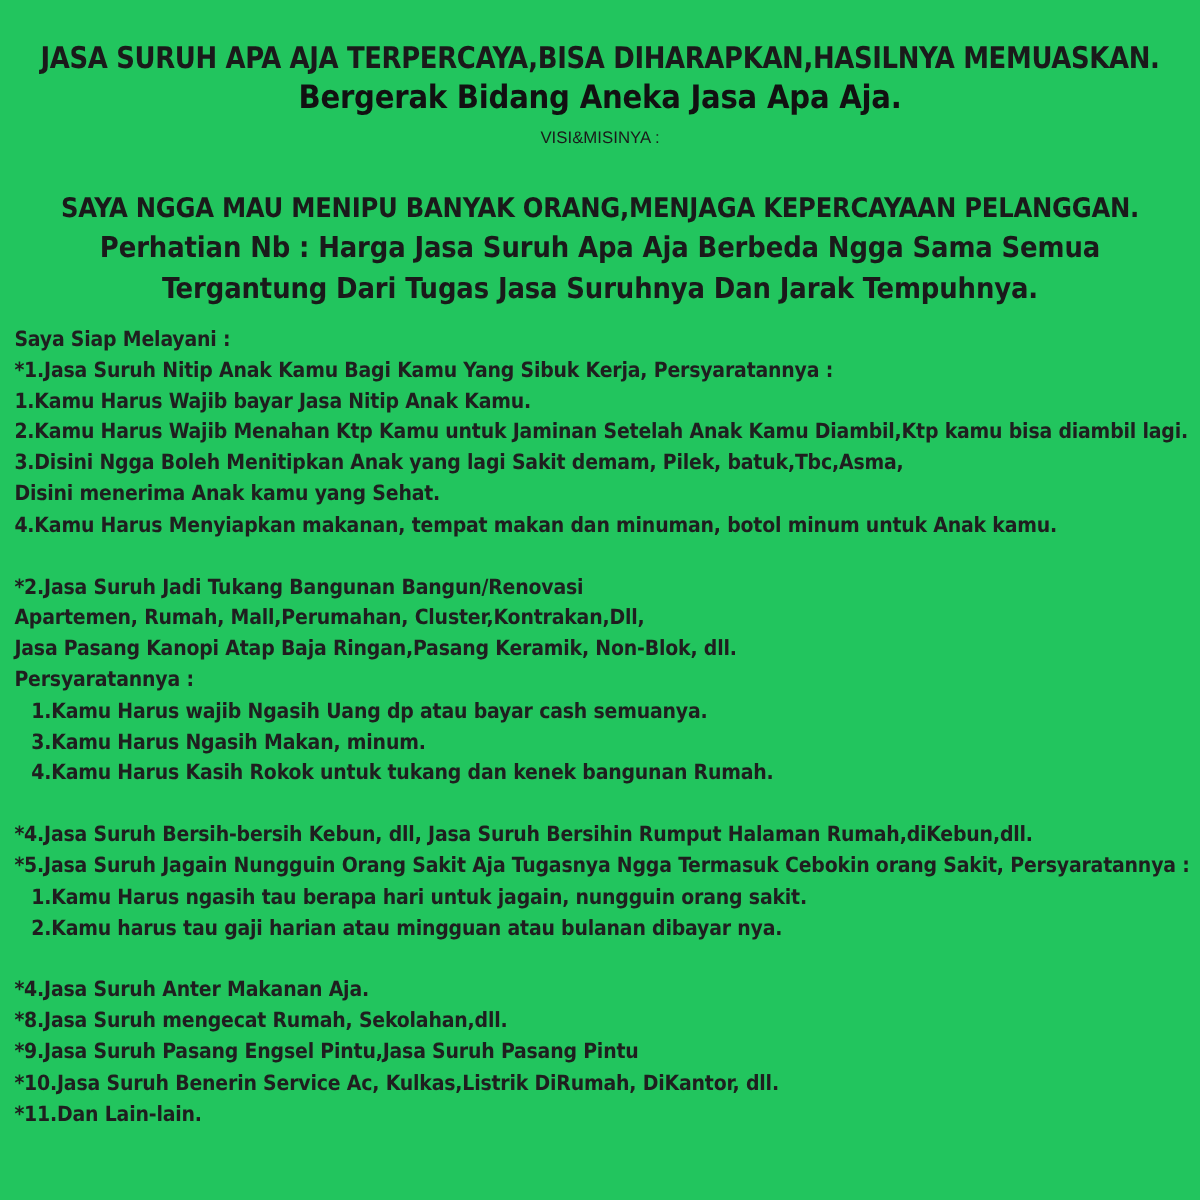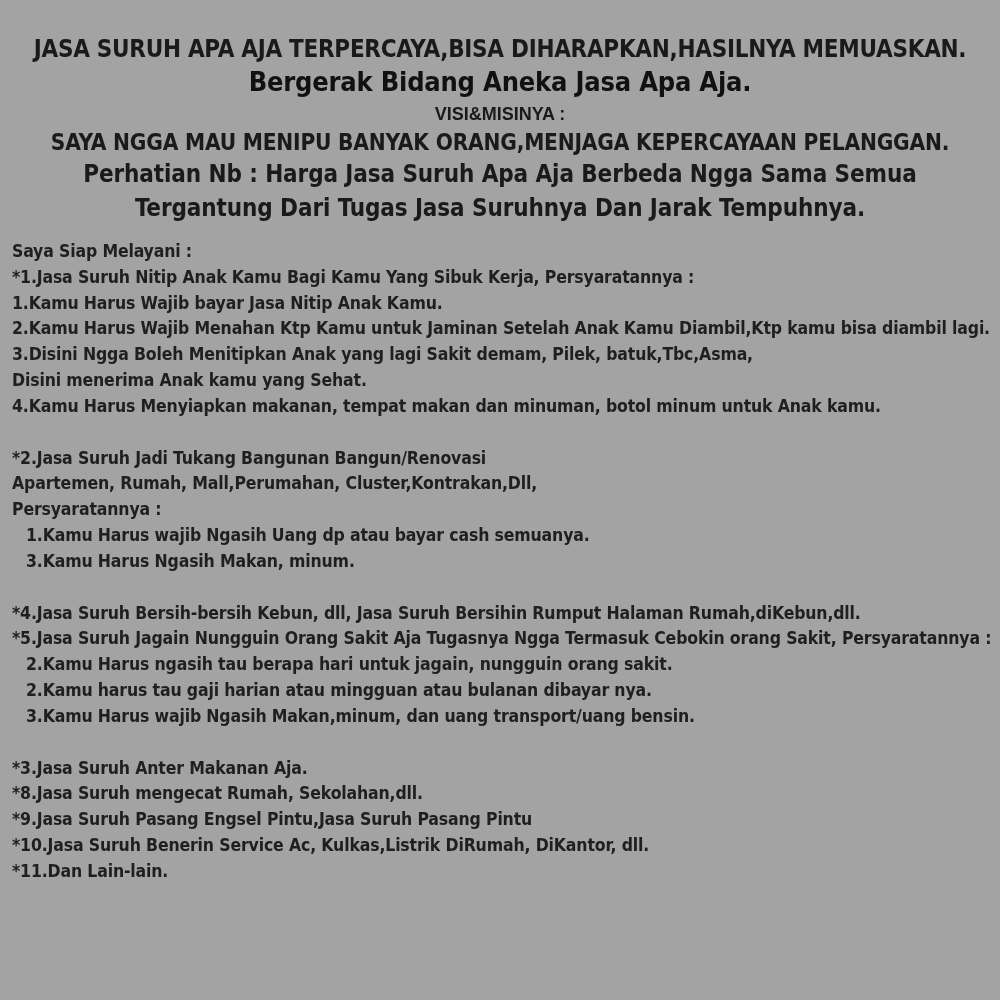--- a/index.html
+++ b/index.html
@@ -13,21 +13,21 @@
     background: #fdfdfd;
     font-family: "Liberation Sans", sans-serif;
     color: #1a1a1a;
     overflow: hidden;
   }
 
   .poster {
     position: relative;
     width: 1000px;
     height: 1000px;
-    background: #a3a3a3;
+    background: #22c55e;
     box-sizing: border-box;
   }
 
   
   .header {
     padding-top: 34px;
     text-align: center;
   }
 
   .headline-1 {
@@ -46,35 +46,36 @@
     font-weight: 700;
     font-size: 27px;
     line-height: 36px;
     letter-spacing: -0.2px;
     white-space: nowrap;
     color: #111;
   }
 
   .visi-line {
     font-family: "Liberation Sans", sans-serif;
-    font-weight: 700;
-    font-size: 18px;
+    font-weight: 400;
+    font-size: 14px;
     line-height: 28px;
     letter-spacing: 0px;
     color: #1a1a1a;
   }
 
   .headline-3 {
     font-family: "Liberation Sans Narrow", "DejaVu Sans Condensed", "Liberation Sans", sans-serif;
     font-weight: 700;
     font-size: 22.5px;
     line-height: 29px;
     letter-spacing: -0.2px;
     white-space: nowrap;
     color: #1a1a1a;
+    margin-top: 32px;
   }
 
   .headline-4 {
     font-family: "Liberation Sans Narrow", "DejaVu Sans Condensed", "Liberation Sans", sans-serif;
     font-weight: 700;
     font-size: 24px;
     line-height: 34px;
     letter-spacing: -0.1px;
     white-space: nowrap;
     color: #1a1a1a;
@@ -130,39 +131,40 @@
       <div class="line">3.Disini Ngga Boleh Menitipkan Anak yang lagi Sakit demam, Pilek, batuk,Tbc,Asma,</div>
       <div class="line">Disini menerima Anak kamu yang Sehat.</div>
       <div class="line">4.Kamu Harus Menyiapkan makanan, tempat makan dan minuman, botol minum untuk Anak kamu.</div>
     </div>
 
     <div class="spacer"></div>
 
     <div>
       <div class="line">*2.Jasa Suruh Jadi Tukang Bangunan Bangun/Renovasi</div>
       <div class="line">Apartemen, Rumah, Mall,Perumahan, Cluster,Kontrakan,Dll,</div>
+      <div class="line">Jasa Pasang Kanopi Atap Baja Ringan,Pasang Keramik, Non-Blok, dll.</div>
       <div class="line">Persyaratannya :</div>
       <div class="line indent">1.Kamu Harus wajib Ngasih Uang dp atau bayar cash semuanya.</div>
       <div class="line indent">3.Kamu Harus Ngasih Makan, minum.</div>
+      <div class="line indent">4.Kamu Harus Kasih Rokok untuk tukang dan kenek bangunan Rumah.</div>
     </div>
 
     <div class="spacer"></div>
 
     <div>
       <div class="line">*4.Jasa Suruh Bersih-bersih Kebun, dll, Jasa Suruh Bersihin Rumput Halaman Rumah,diKebun,dll.</div>
       <div class="line">*5.Jasa Suruh Jagain Nungguin Orang Sakit Aja Tugasnya Ngga Termasuk Cebokin orang Sakit, Persyaratannya :</div>
-      <div class="line indent">2.Kamu Harus ngasih tau berapa hari untuk jagain, nungguin orang sakit.</div>
+      <div class="line indent">1.Kamu Harus ngasih tau berapa hari untuk jagain, nungguin orang sakit.</div>
       <div class="line indent">2.Kamu harus tau gaji harian atau mingguan atau bulanan dibayar nya.</div>
-      <div class="line indent">3.Kamu Harus wajib Ngasih Makan,minum, dan uang transport/uang bensin.</div>
     </div>
 
     <div class="spacer"></div>
 
     <div>
-      <div class="line">*3.Jasa Suruh Anter Makanan Aja.</div>
+      <div class="line">*4.Jasa Suruh Anter Makanan Aja.</div>
       <div class="line">*8.Jasa Suruh mengecat Rumah, Sekolahan,dll.</div>
       <div class="line">*9.Jasa Suruh Pasang Engsel Pintu,Jasa Suruh Pasang Pintu</div>
       <div class="line">*10.Jasa Suruh Benerin Service Ac, Kulkas,Listrik DiRumah, DiKantor, dll.</div>
       <div class="line">*11.Dan Lain-lain.</div>
     </div>
 
   </div>
 </div>
 
 </body></html>

